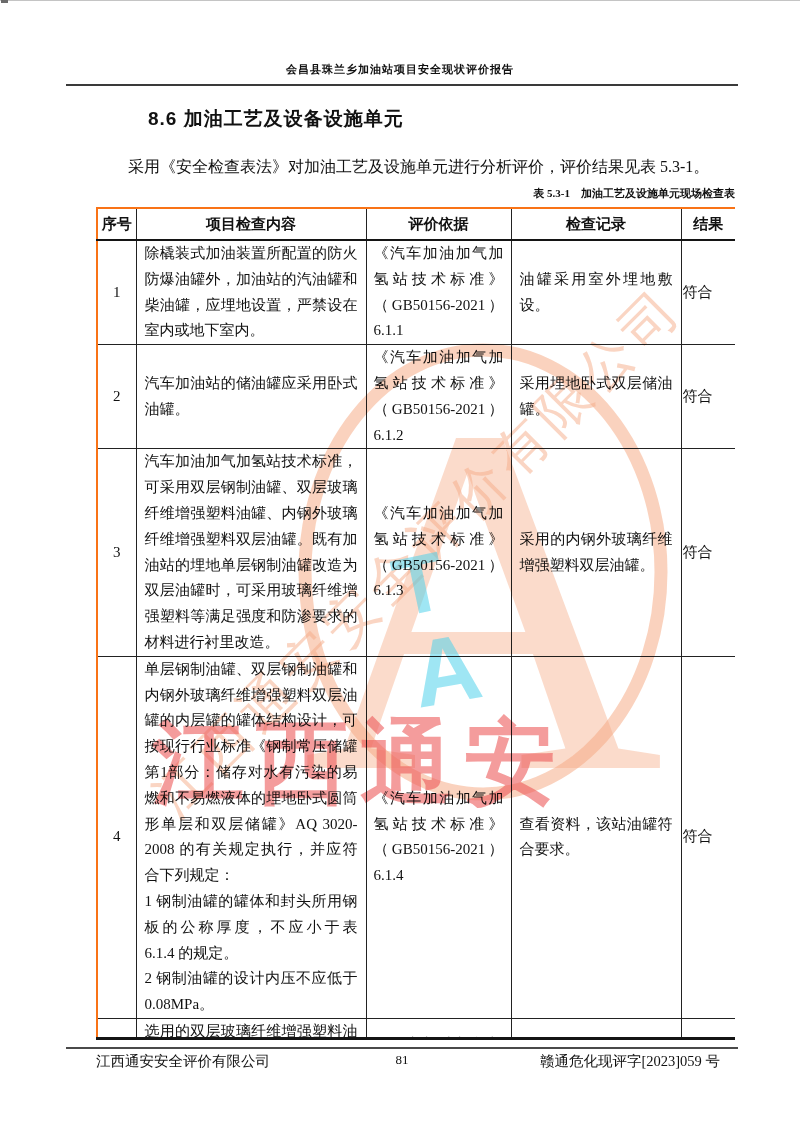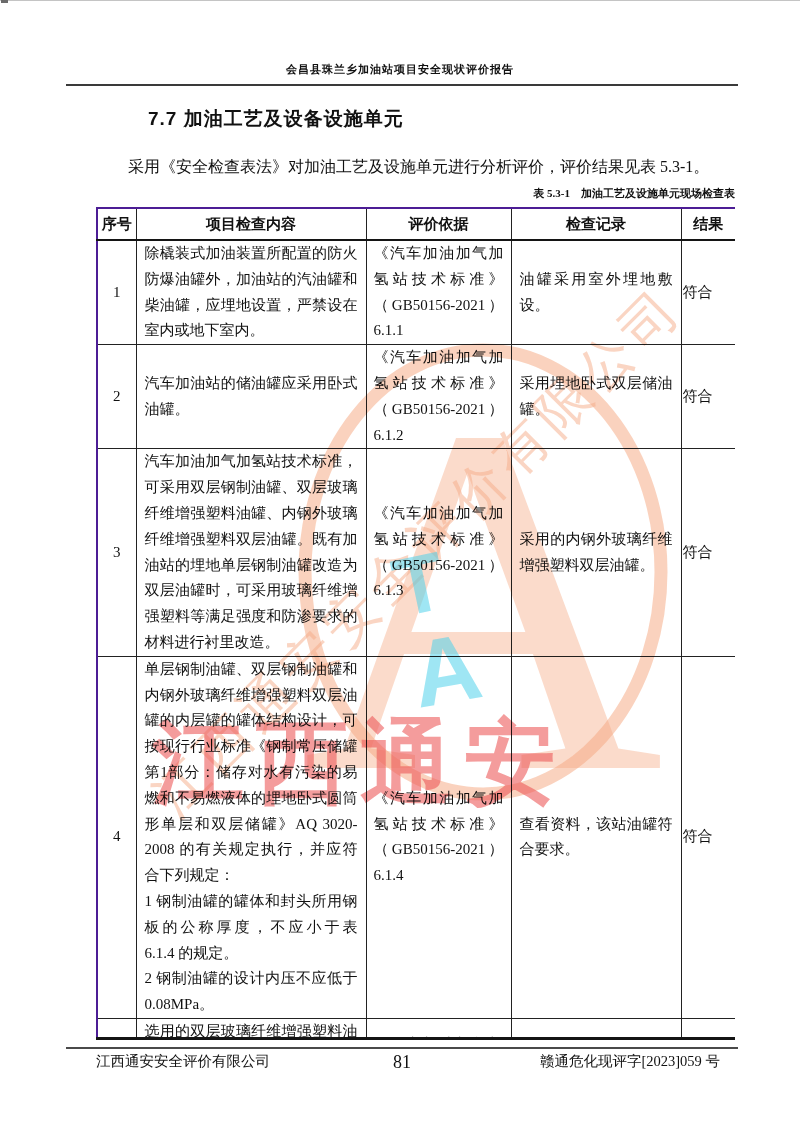--- a/index.html
+++ b/index.html
@@ -19,53 +19,53 @@
                    font-size:19px;font-weight:bold;letter-spacing:1px;}
 
   .intro{position:absolute;left:96px;top:154px;width:640px;margin:0;
          font-size:16px;line-height:26px;text-indent:2em;text-align:justify;}
 
   .table-caption{position:absolute;left:96px;top:186px;width:639px;text-align:right;
                  font-size:11px;font-weight:bold;}
 
   .table-wrap{position:absolute;left:96px;top:207px;width:639px;height:833px;overflow:hidden;}
   table.check{border-collapse:collapse;table-layout:fixed;width:639px;
-              border:2px solid #4c1d95;}
+              border:2px solid #f97316;}
   table.check th,table.check td{border:1px solid #222;vertical-align:middle;
               font-size:15px;line-height:25.8px;overflow:hidden;}
   table.check th{font-weight:bold;text-align:center;height:28px;line-height:18px;
               border-bottom:2px solid #141414;}
   td.c-no{text-align:center;}
   td.c-content{text-align:justify;padding:0 8px;white-space:pre-line;}
   td.c-basis{text-align:justify;padding:0 7px;}
   td.c-record{text-align:justify;padding:0 8px;}
   td.c-result{text-align:left;}
   tr.h1{height:103px;} tr.h2{height:103px;} tr.h3{height:207px;} tr.h4{height:338px;} tr.h5{height:50px;}
 
   .cut-line{position:absolute;left:96px;top:1037px;width:639px;height:3px;background:#141414;}
 
   .watermark{position:absolute;left:0;top:0;pointer-events:none;mix-blend-mode:multiply;}
 
   .footer-rule{position:absolute;left:66px;top:1047px;width:672px;height:2px;background:#4a4a4a;}
   .footer-company{position:absolute;left:96px;top:1052px;font-size:14.5px;}
-  .footer-page{position:absolute;left:66px;top:1052px;width:672px;text-align:center;font-size:18px;}
+  .footer-page{position:absolute;left:66px;top:1052px;width:672px;text-align:center;font-size:13px;}
   .footer-doc{position:absolute;right:80px;top:1052px;font-size:14.5px;}
 </style>
 </head>
 <body>
 
 <div class="page">
 
   <div class="top-hairline"></div>
   <div class="top-corner-mark"></div>
 
   <div class="header-title">会昌县珠兰乡加油站项目安全现状评价报告</div>
   <div class="header-rule"></div>
 
-  <h2 class="section-heading">7.7 加油工艺及设备设施单元</h2>
+  <h2 class="section-heading">8.6 加油工艺及设备设施单元</h2>
 
   <p class="intro">采用《安全检查表法》对加油工艺及设施单元进行分析评价，评价结果见表 5.3-1。</p>
 
   <div class="table-caption">表 5.3-1　加油工艺及设施单元现场检查表</div>
 
   <div class="table-wrap">
     <table class="check">
       <colgroup>
         <col style="width:39px">
           <col style="width:230px">

